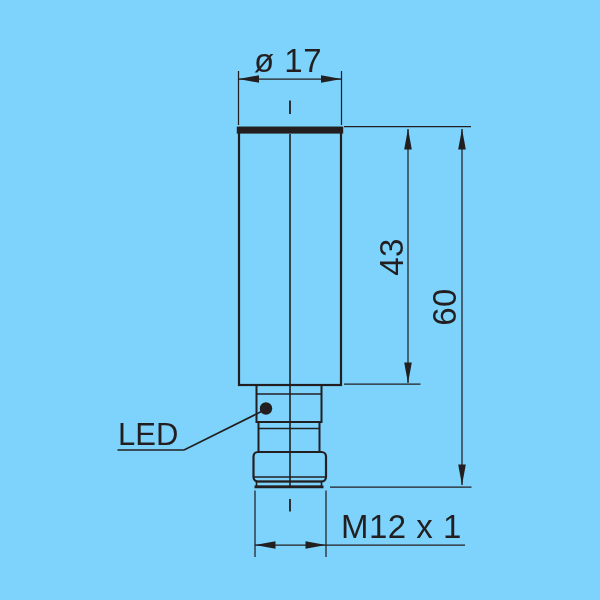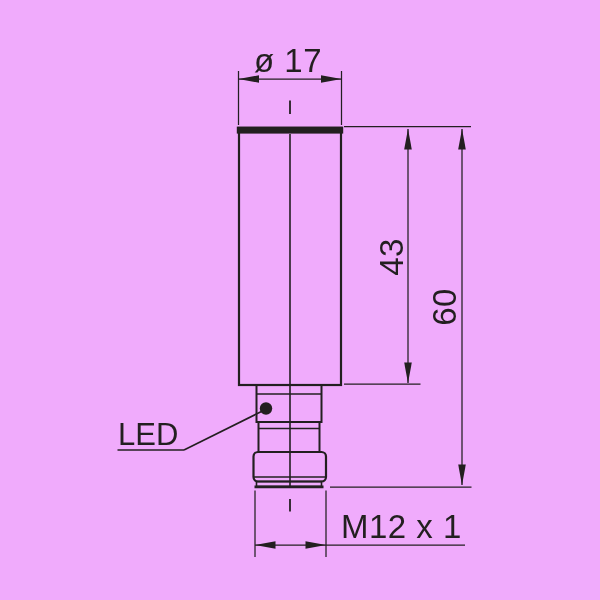--- a/index.html
+++ b/index.html
@@ -4,21 +4,21 @@
 <style>
   html, body {
     margin: 0;
     padding: 0;
     background: #ffffff;
   }
   .canvas {
     position: relative;
     width: 600px;
     height: 600px;
-    background: #f0abfc;
+    background: #7dd3fc;
     font-family: "Liberation Sans", sans-serif;
     overflow: hidden;
   }
   svg { display: block; }
   .dim-text {
     font-family: "Liberation Sans", sans-serif;
     font-size: 33px;
     fill: #231f20;
     letter-spacing: 0.5px;
   }

